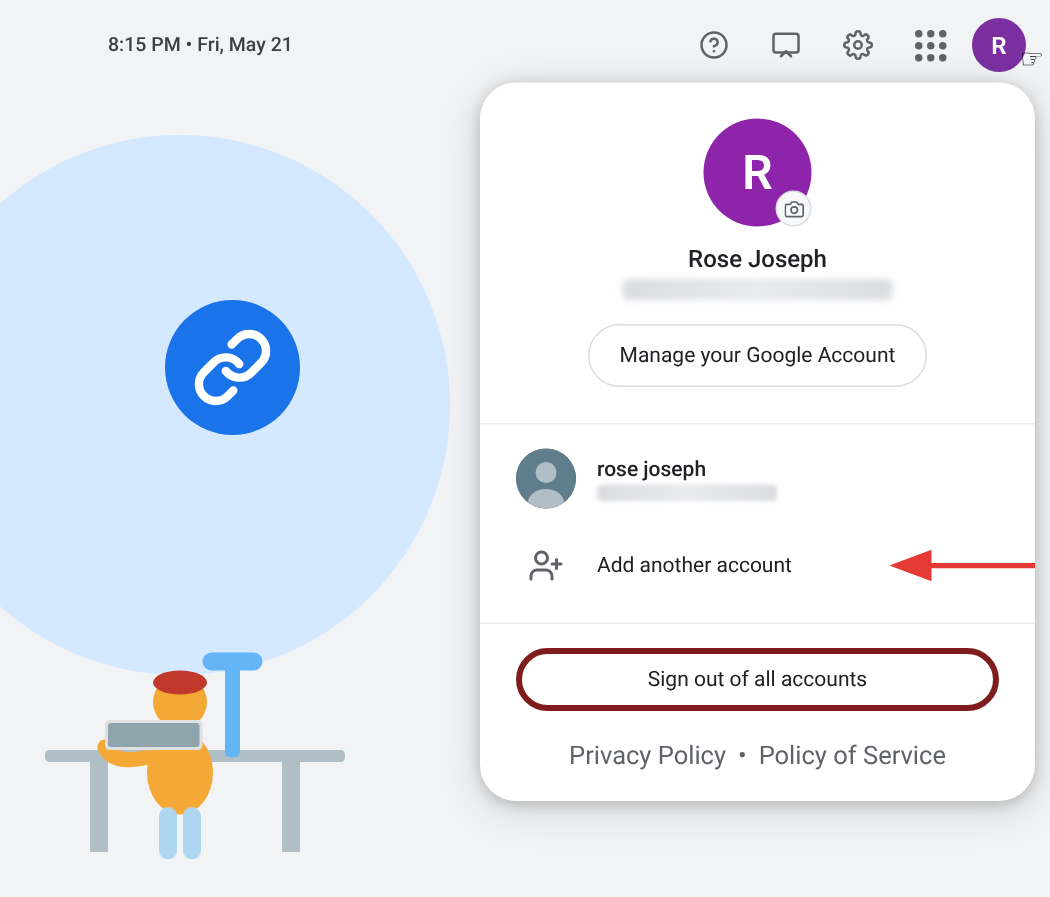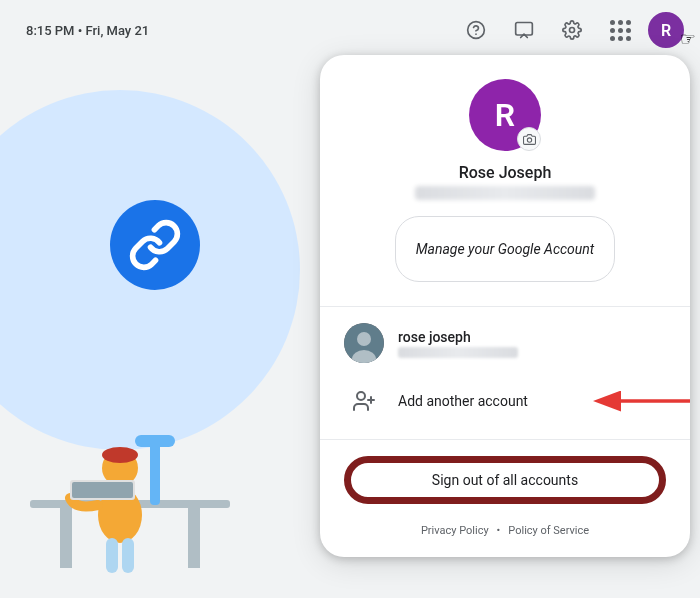--- a/index.html
+++ b/index.html
@@ -29,20 +29,21 @@
       flex: 1;
       display: flex;
       align-items: center;
       padding-left: 10px;
     }
 
     .topbar-time {
       font-size: 13px;
       color: #3c4043;
       font-weight: 500;
+      margin-left: 46px;
     }
 
     .topbar-icons {
       display: flex;
       align-items: center;
       gap: 8px;
     }
 
     .topbar-icon-btn {
       width: 40px;
@@ -179,27 +180,26 @@
       height: 14px;
       background: linear-gradient(90deg, #dadce0 0%, #e8eaed 50%, #dadce0 100%);
       border-radius: 4px;
       margin-bottom: 16px;
       filter: blur(2px);
     }
 
     .manage-btn {
       border: 1px solid #dadce0;
       border-radius: 24px;
-      padding: 24px 20px;
+      padding: 12px 20px;
       font-size: 14px;
       color: #202124;
       cursor: pointer;
       background: white;
       font-family: inherit;
-      font-style: italic;
     }
 
     .panel-divider {
       height: 1px;
       background: #e8eaed;
       margin: 8px 0;
     }
 
     
     .account-item {
@@ -269,37 +269,37 @@
       color: #202124;
     }
 
     
     .signout-row {
       padding: 8px 24px;
     }
 
     .signout-btn {
       width: 100%;
-      border: 7px solid #7f1d1d;
+      border: 4px solid #7f1d1d;
       border-radius: 24px;
       padding: 9px 20px;
       font-size: 14px;
       color: #202124;
       cursor: pointer;
       background: white;
       font-family: inherit;
       text-align: center;
     }
 
     .panel-footer {
       display: flex;
       justify-content: center;
       gap: 8px;
       padding: 12px 0 4px;
-      font-size: 11px;
+      font-size: 17px;
       color: #5f6368;
     }
 
     .panel-footer a {
       color: #5f6368;
       text-decoration: none;
       cursor: pointer;
     }
 
     .panel-footer-dot {

